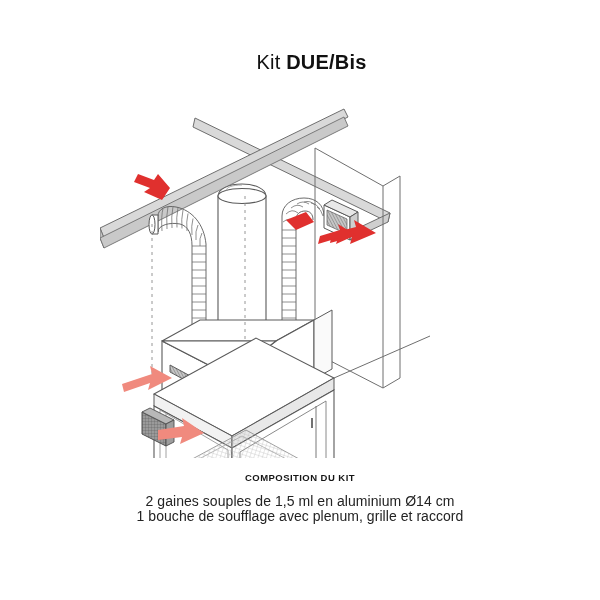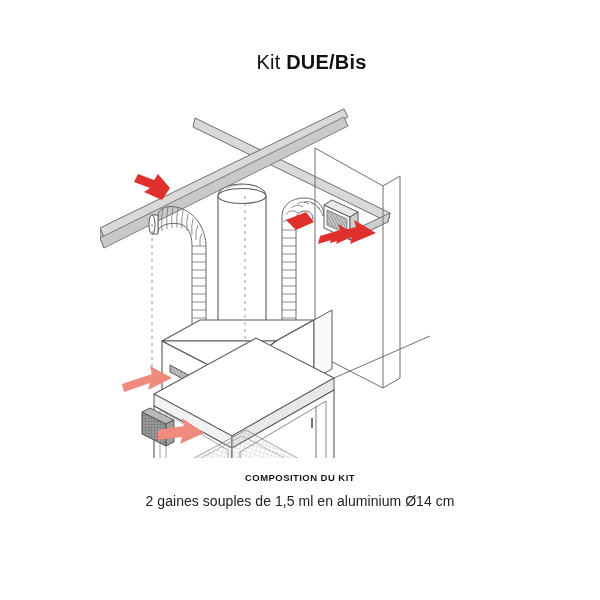--- a/index.html
+++ b/index.html
@@ -273,15 +273,16 @@
       <g>
         <polygon points="58,342 84,338 82,330 104,345 80,356 82,349 58,352" fill="#f08a7e"></polygon>
       </g>
 
     </svg>
   </div>
 
   <div class="caption-block">
     <div class="caption-title">COMPOSITION DU KIT</div>
     <div class="caption-line">2 gaines souples de 1,5 ml en aluminium Ø14 cm</div>
+    <div class="caption-line">1 bouche de soufflage avec plenum, grille et raccord</div>
   </div>
 
 </div>
 
 </body></html>

